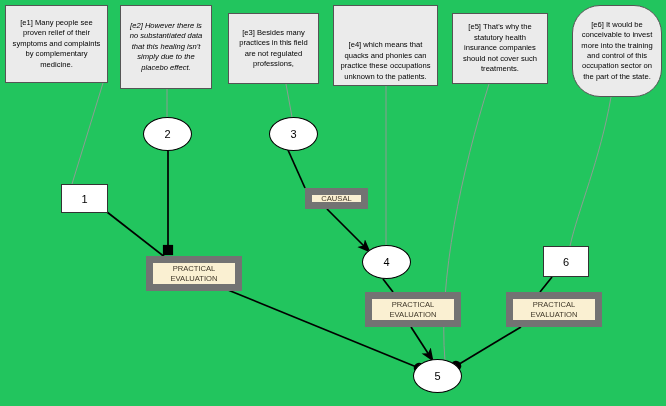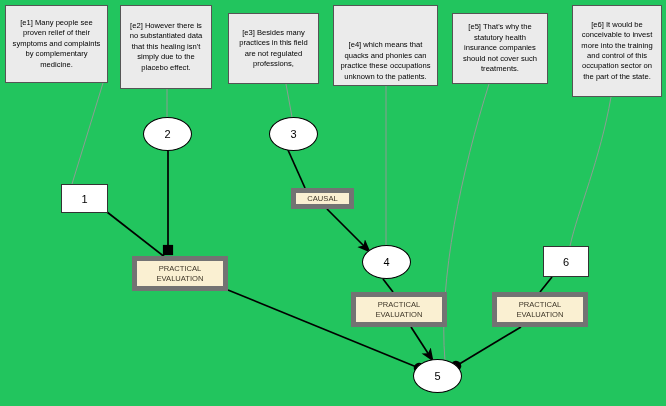--- a/index.html
+++ b/index.html
@@ -53,29 +53,30 @@
     color: #000000;
     font-size: 11px;
     display: flex;
     align-items: center;
     justify-content: center;
     z-index: 3;
   }
   
   .scheme-box {
     background: #faf0d2;
-    border: 5px solid #737373;
+    border: 7px solid #737373;
     color: #3d3527;
     font-size: 7.6px;
     line-height: 10px;
     text-align: center;
     display: flex;
     align-items: center;
     justify-content: center;
     z-index: 3;
+    margin-left: 14px;
   }
   .scheme-box span { display: block; width: 100%; }
   
   .ell {
     border: 1.3px solid #000000;
     border-radius: 50%;
     background: #ffffff;
     color: #000000;
     font-size: 11px;
     display: flex;
@@ -117,33 +118,33 @@
         <path d="M 228 290 L 419 368" fill="none" stroke="#000000" stroke-width="1.7" marker-end="url(#dotend)"></path>
         <path d="M 411 327 L 433 361" fill="none" stroke="#000000" stroke-width="1.7" marker-end="url(#arrowhead)"></path>
         <path d="M 521 327 L 456 366" fill="none" stroke="#000000" stroke-width="1.7" marker-end="url(#dotend)"></path>
       </g>
   </svg>
 
   <div id="node-layer">
       <div class="node ev-box" style="left: 5px; top: 5px; width: 103px; height: 78px;">
         <span>[e1] Many people see proven relief of their symptoms and complaints by complementary medicine.</span>
       </div>
-      <div class="node ev-box" style="left: 120px; top: 5px; width: 92px; height: 84px;">
+      <div class="node ev-box" style="left: 120px; top: 5px; width: 92px; height: 84px; font-style: italic;">
         <span>[e2] However there is no substantiated data that this healing isn't simply due to the placebo effect.</span>
       </div>
       <div class="node ev-box" style="left: 228px; top: 13px; width: 91px; height: 71px;">
         <span>[e3] Besides many practices in this field are not regulated professions,</span>
       </div>
       <div class="node ev-box" style="left: 333px; top: 5px; width: 105px; height: 81px; align-items: flex-end;">
         <span>[e4] which means that quacks and phonies can practice these occupations unknown to the patients.</span>
       </div>
       <div class="node ev-box" style="left: 452px; top: 13px; width: 96px; height: 71px;">
         <span>[e5] That's why the statutory health insurance companies should not cover such treatments.</span>
       </div>
-      <div class="node ev-box" style="left: 572px; top: 5px; width: 90px; height: 92px;">
+      <div class="node ev-box" style="left: 572px; top: 5px; width: 90px; height: 92px; border-radius: 28px;">
         <span>[e6] It would be conceivable to invest more into the training and control of this occupation sector on the part of the state.</span>
       </div>
       <div class="node scheme-box" style="left: 291px; top: 188px; width: 63px; height: 21px;">
         <span>CAUSAL</span>
       </div>
       <div class="node scheme-box" style="left: 132px; top: 256px; width: 96px; height: 35px;">
         <span>PRACTICAL EVALUATION</span>
       </div>
       <div class="node scheme-box" style="left: 351px; top: 292px; width: 96px; height: 35px;">
         <span>PRACTICAL EVALUATION</span>

